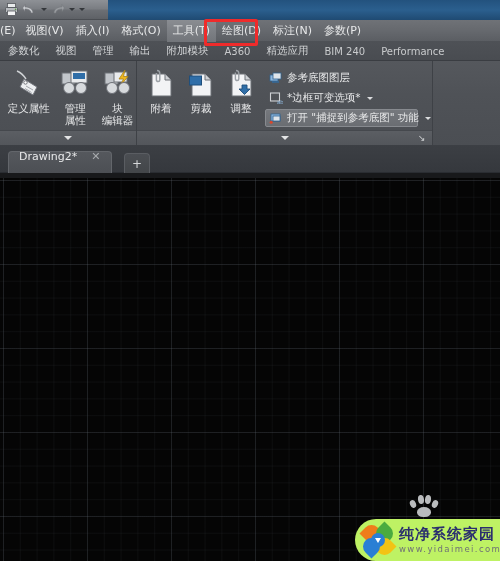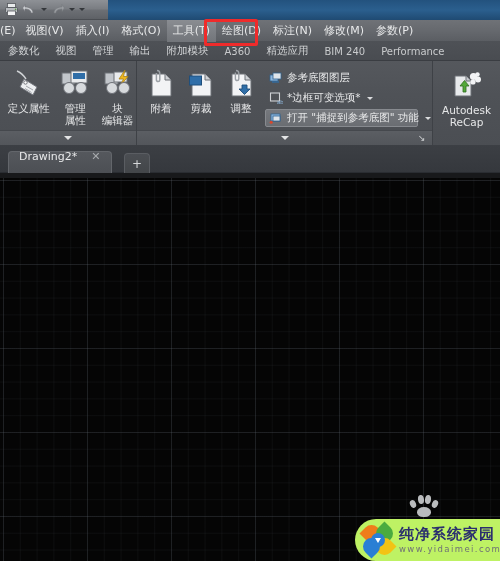--- a/index.html
+++ b/index.html
@@ -222,21 +222,20 @@
   </div>
 
   <div class="menubar">
     <div class="menu-item first">(E)</div>
     <div class="menu-item">视图(V)</div>
     <div class="menu-item">插入(I)</div>
     <div class="menu-item">格式(O)</div>
     <div class="menu-item selected">工具(T)</div>
     <div class="menu-item">绘图(D)</div>
     <div class="menu-item">标注(N)</div>
-    <div class="menu-item">修改(M)</div>
     <div class="menu-item">参数(P)</div>
   </div>
 
   <div class="ribbon-tabs">
     <div class="ribbon-tab">参数化</div>
     <div class="ribbon-tab">视图</div>
     <div class="ribbon-tab">管理</div>
     <div class="ribbon-tab">输出</div>
     <div class="ribbon-tab">附加模块</div>
     <div class="ribbon-tab latin">A360</div>
@@ -359,39 +358,20 @@
             <span class="rcaret"></span>
           </div>
         </div>
       </div>
       <div class="panel-footer">
         <span class="caret"></span>
       </div>
       <div class="dialog-launcher">↘</div>
     </div>
 
-    <div class="ribbon-panel" style="width:67px;border-right:none;">
-      <div class="panel-content" style="justify-content:center;padding-top:6px;">
-        <div class="big-btn" style="width:60px;">
-          <span class="glyph">
-            <svg width="30" height="28" viewBox="0 0 30 28">
-              <path d="M3 4 L14 4 L19 9 L19 24 L3 24 Z" fill="#e8eaec" stroke="#6d7077" stroke-width="1"></path>
-              <path d="M14 4 L14 9 L19 9" fill="#c6c9cd" stroke="#6d7077" stroke-width="1"></path>
-              <path d="M11 20 L11 14 L8 14 L12.5 8.5 L17 14 L14 14 L14 20 Z" fill="#54a83a" stroke="#2f6c1e" stroke-width="0.8"></path>
-              <circle cx="21.5" cy="4.5" r="3.6" fill="#f2f3f5"></circle>
-              <circle cx="26" cy="7.5" r="3" fill="#f2f3f5"></circle>
-              <circle cx="21" cy="10" r="2.6" fill="#f2f3f5"></circle>
-              <circle cx="25.5" cy="2.5" r="2.2" fill="#f2f3f5"></circle>
-            </svg>
-          </span>
-          <span class="lbl">Autodesk
-ReCap</span>
-        </div>
-      </div>
-    </div>
   </div>
 
   <div class="doctabbar">
     <div class="doctab">
       <span class="tlbl">Drawing2*</span>
       <span class="tclose">✕</span>
     </div>
     <div class="addtab">+</div>
   </div>
 

